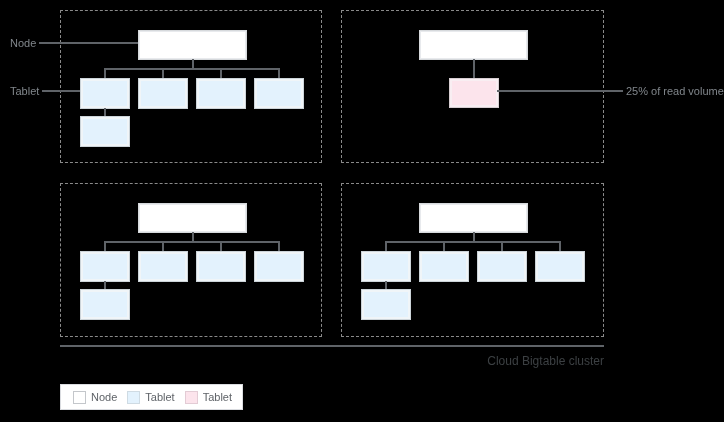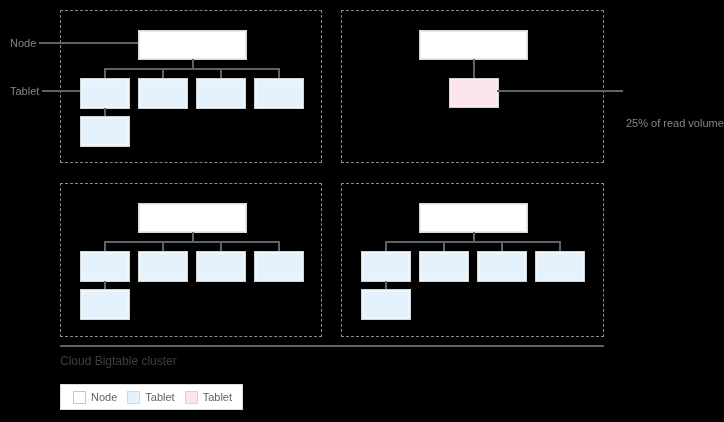--- a/index.html
+++ b/index.html
@@ -51,21 +51,21 @@
   .ptr-line { position: absolute; background: var(--line); }
 
   #cluster-line {
     position: absolute;
     left: 60px; top: 345px; width: 544px; height: 2px;
     background: var(--line);
   }
   #cluster-title {
     position: absolute;
     left: 60px; top: 354px; width: 544px;
-    text-align: left;
+    text-align: right;
     font-size: 12px;
     color: var(--title-text);
   }
 
   #legend {
     position: absolute;
     left: 60px; top: 384px; height: 26px;
     background: #ffffff;
     border: 1px solid var(--legend-border);
     display: inline-flex;
@@ -142,21 +142,21 @@
       </div>
     </div>
 
   <div class="ptr-label" style="left:10px; top:37px;">Node</div>
   <div class="ptr-line" style="left:39px; top:42px; width:99px; height:2px;"></div>
 
   <div class="ptr-label" style="left:10px; top:85px;">Tablet</div>
   <div class="ptr-line" style="left:42px; top:90px; width:38px; height:2px;"></div>
 
   <div class="ptr-line" style="left:497px; top:90px; width:126px; height:2px;"></div>
-  <div class="ptr-label" style="left:626px; top:85px;margin-top:32px;">25% of read volume</div>
+  <div class="ptr-label" style="left:626px; top:85px;">25% of read volume</div>
 
   <div id="cluster-line"></div>
   <div id="cluster-title">Cloud Bigtable cluster</div>
 
   <div id="legend">
     <span class="litem">
       <span class="sw sw-node"></span>
       <span class="ltext">Node</span>
     </span>
     <span class="litem">

